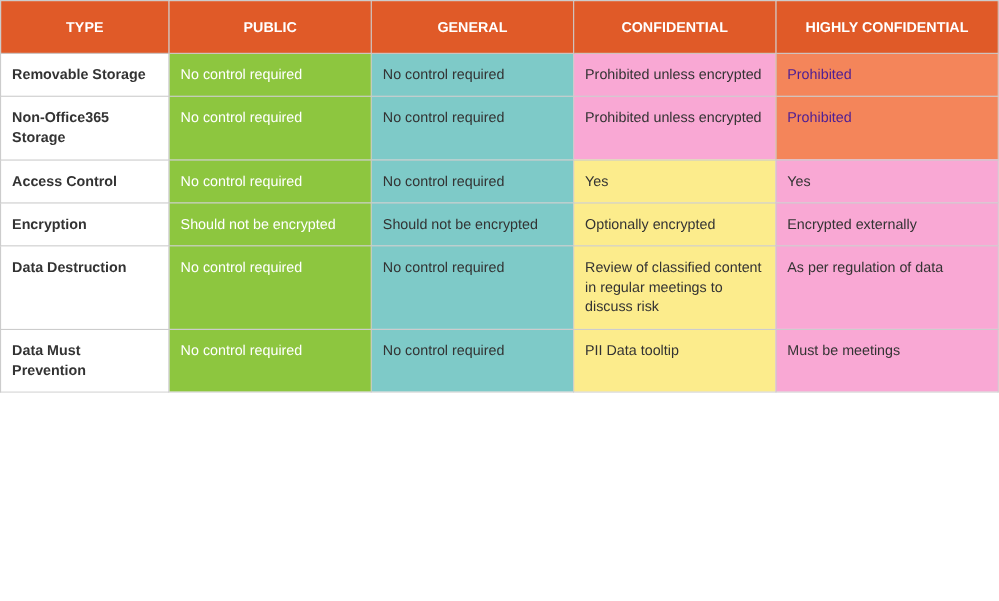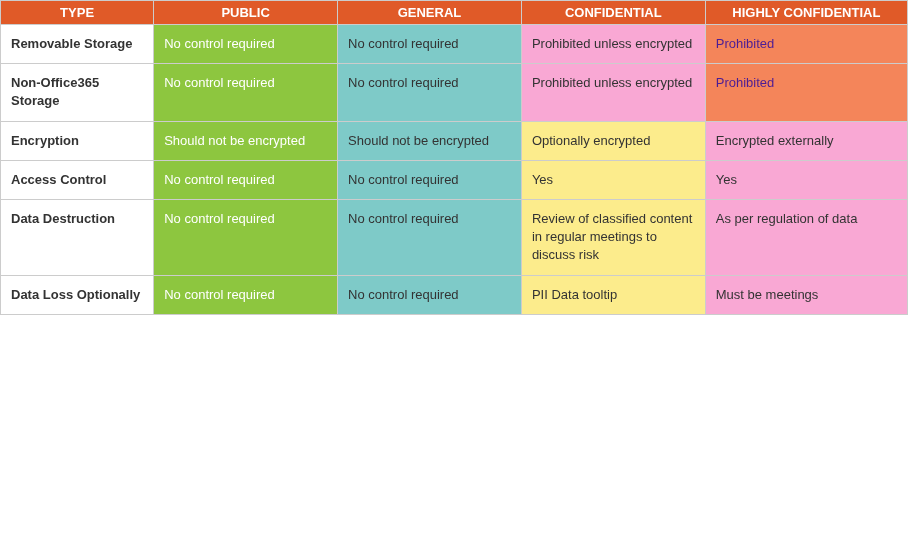--- a/index.html
+++ b/index.html
@@ -14,21 +14,21 @@
       padding: 10px 10px;
       vertical-align: top;
     }
 
     
     thead tr th {
       color: white;
       font-weight: bold;
       font-size: 13px;
       text-transform: uppercase;
-      padding: 4px 10px;
+      padding: 16px 10px;
       vertical-align: middle;
     }
 
     .th-type    { background-color: #e05a28; width: 150px; }
     .th-public  { background-color: #e05a28; width: 180px; }
     .th-general { background-color: #e05a28; width: 180px; }
     .th-conf    { background-color: #e05a28; width: 180px; }
     .th-highly  { background-color: #e05a28; width: 198px; }
 
     
@@ -70,41 +70,41 @@
         <td class="cell-orange-medium">Prohibited</td>
       </tr>
       <tr>
         <td class="type-col">Non-Office365 Storage</td>
         <td class="cell-green">No control required</td>
         <td class="cell-teal">No control required</td>
         <td class="cell-orange-light">Prohibited unless encrypted</td>
         <td class="cell-orange-medium">Prohibited</td>
       </tr>
       <tr>
+        <td class="type-col">Access Control</td>
+        <td class="cell-green">No control required</td>
+        <td class="cell-teal">No control required</td>
+        <td class="cell-yellow-light">Yes</td>
+        <td class="cell-orange-light">Yes</td>
+      </tr>
+      <tr>
         <td class="type-col">Encryption</td>
         <td class="cell-green">Should not be encrypted</td>
         <td class="cell-teal">Should not be encrypted</td>
         <td class="cell-yellow-light">Optionally encrypted</td>
         <td class="cell-orange-light">Encrypted externally</td>
-      </tr>
-      <tr>
-        <td class="type-col">Access Control</td>
-        <td class="cell-green">No control required</td>
-        <td class="cell-teal">No control required</td>
-        <td class="cell-yellow-light">Yes</td>
-        <td class="cell-orange-light">Yes</td>
       </tr>
       <tr>
         <td class="type-col">Data Destruction</td>
         <td class="cell-green">No control required</td>
         <td class="cell-teal">No control required</td>
         <td class="cell-yellow-light">Review of classified content in regular meetings to discuss risk</td>
         <td class="cell-orange-light">As per regulation of data</td>
       </tr>
       <tr>
-        <td class="type-col">Data Loss Optionally</td>
+        <td class="type-col">Data Must Prevention</td>
         <td class="cell-green">No control required</td>
         <td class="cell-teal">No control required</td>
         <td class="cell-yellow-light">PII Data tooltip</td>
         <td class="cell-orange-light">Must be meetings</td>
       </tr>
     </tbody>
 </table>
 
 </body></html>

